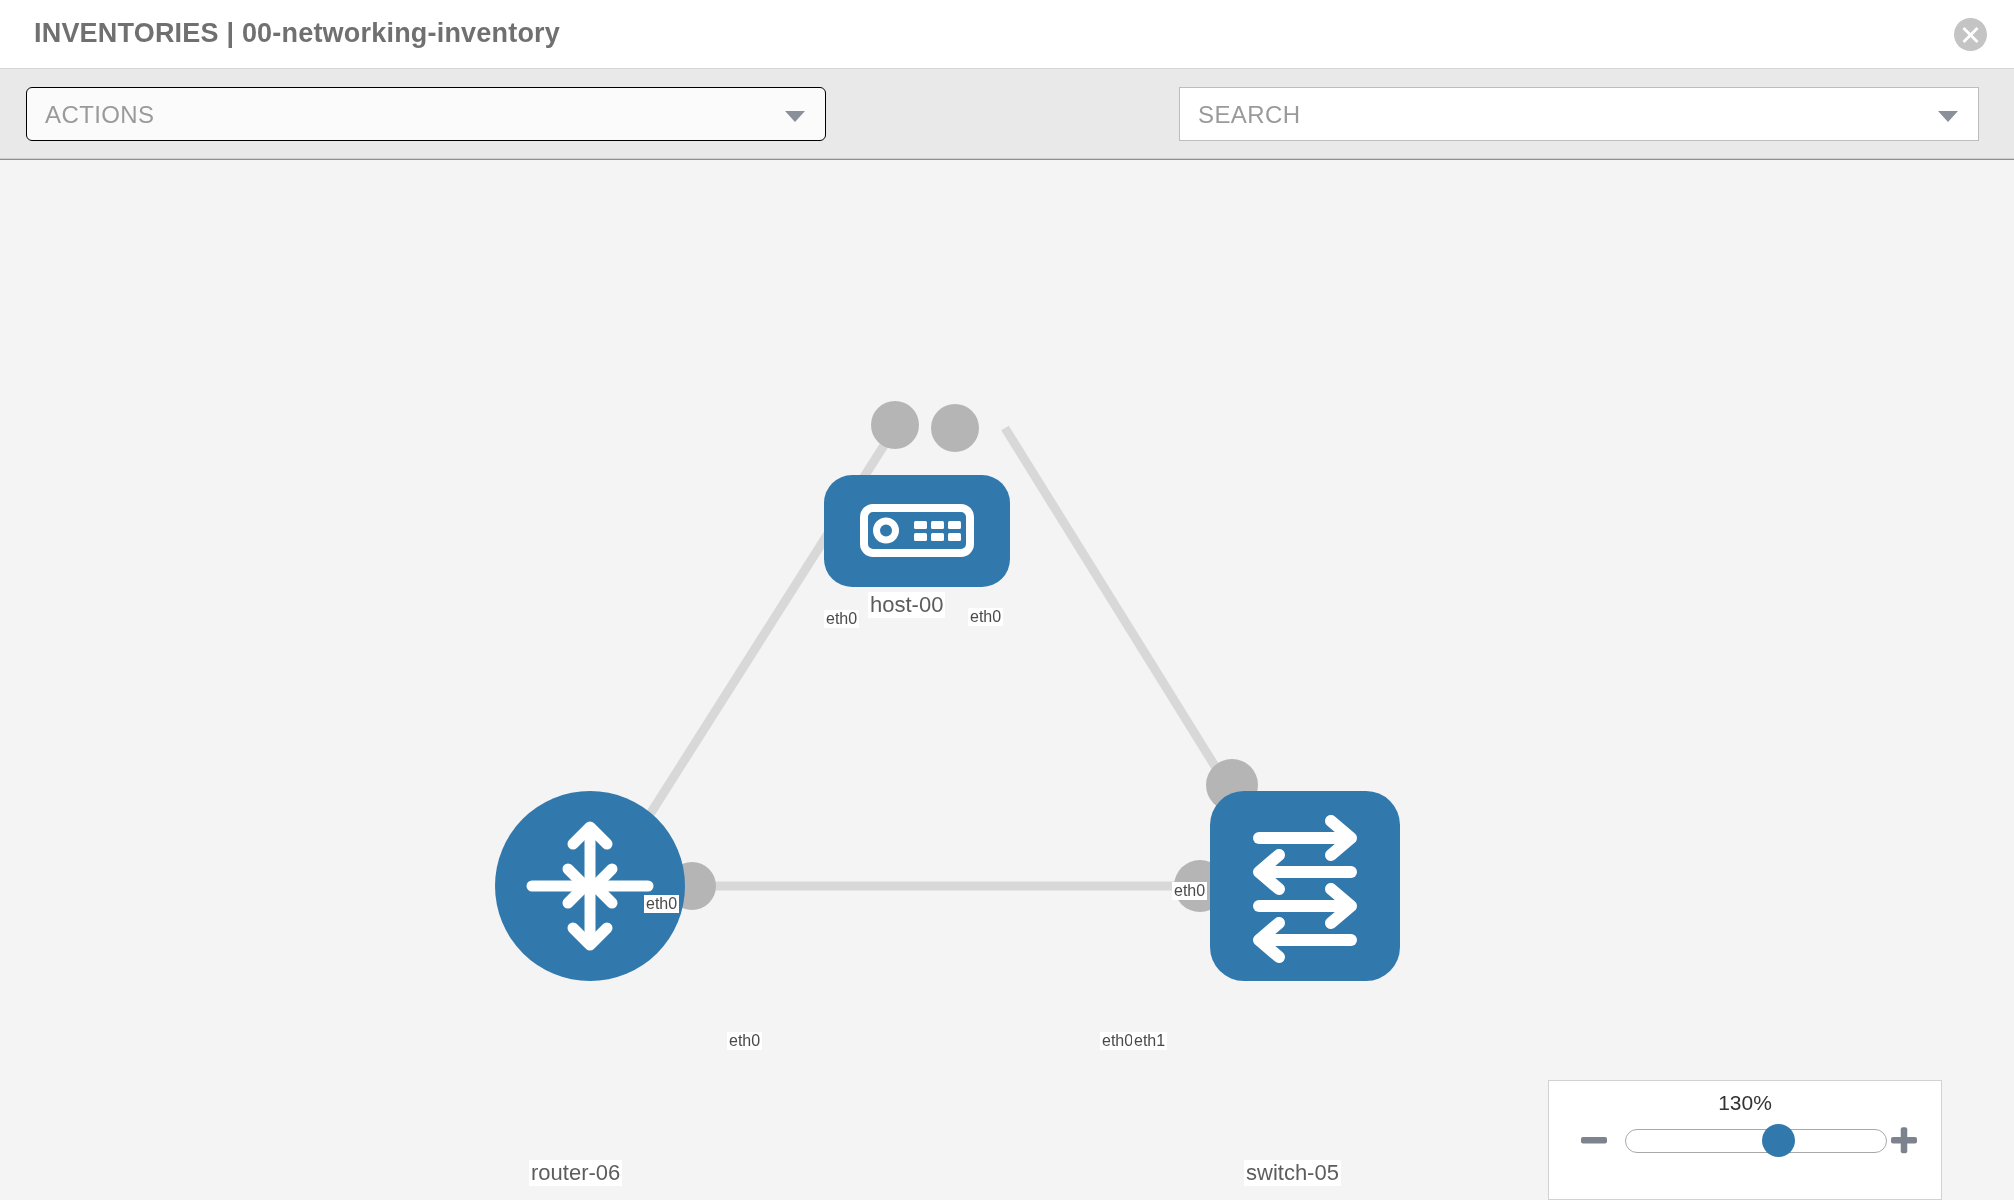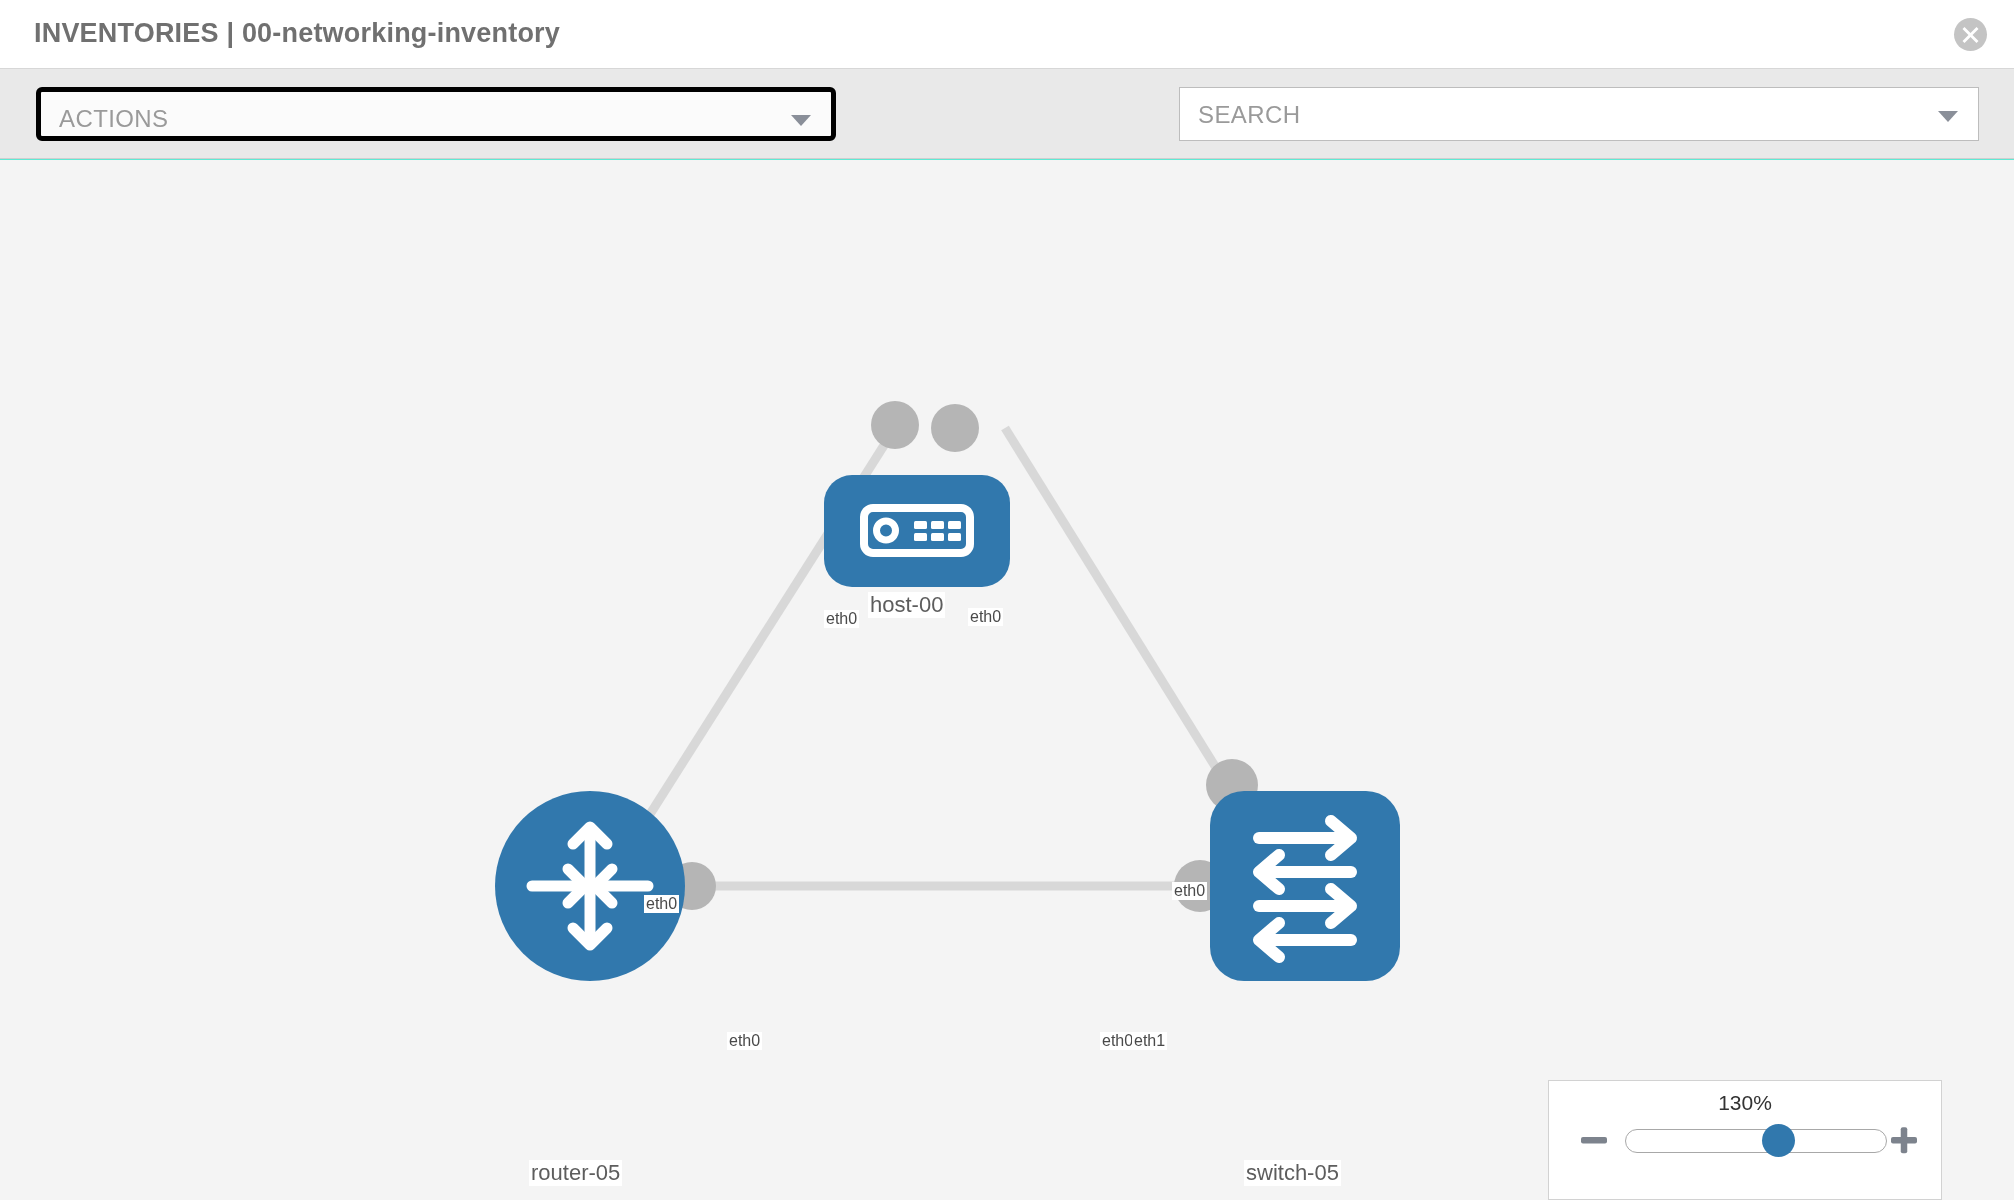--- a/index.html
+++ b/index.html
@@ -9,21 +9,21 @@
     height: 1200px;
     overflow: hidden;
     font-family: "Liberation Sans", sans-serif;
     background: #ffffff;
   }
 
   #app {
     position: relative;
     width: 2014px;
     height: 1200px;
-    background: #5eead4;
+    background: #f97316;
     padding-left: 20px;
   }
 
   
   .header {
     position: absolute;
     top: 0; left: 0;
     width: 2014px;
     height: 69px;
     background: #ffffff;
@@ -55,26 +55,26 @@
   .toolbar {
     position: absolute;
     top: 69px; left: 0;
     width: 2014px;
     height: 90px;
     background: #e9e9e9;
     border-bottom: 1px solid #cfcfcf;
   }
   .actions-select {
     position: absolute;
-    left: 36px;
+    left: 26px;
     top: 18px;
     width: 800px;
     height: 54px;
     background: #fbfbfb;
-    border: 5px solid #000000;
+    border: 1px solid #000000;
     border-radius: 6px;
     cursor: pointer;
   }
   .actions-label {
     position: absolute;
     left: 18px;
     top: 13px;
     font-size: 24px;
     color: #9a9a9a;
     letter-spacing: 0.4px;
@@ -328,21 +328,21 @@
     <div class="port-label" style="left:644px; top:735px;">eth0</div>
 
     <div class="port-label" style="left:1172px; top:722px;">eth0</div>
 
     <div class="port-label" style="left:727px; top:872px;">eth0</div>
 
     <div class="port-label" style="left:1100px; top:872px;">eth0</div>
 
     <div class="port-label" style="left:1132px; top:872px;">eth1</div>
 
-    <div class="node-label" style="left:529px; top:1000px;">router-05</div>
+    <div class="node-label" style="left:529px; top:1000px;">router-06</div>
 
     <div class="node-label" style="left:1244px; top:1000px;">switch-05</div>
   </div>
 
   <div class="zoom-panel">
     <div class="zoom-value">130%</div>
 
     <div class="zoom-minus">
       <svg width="30" height="30" viewBox="0 0 30 30">
         <rect x="2" y="12" width="26" height="6.5" rx="2" fill="#7d838d"></rect>

